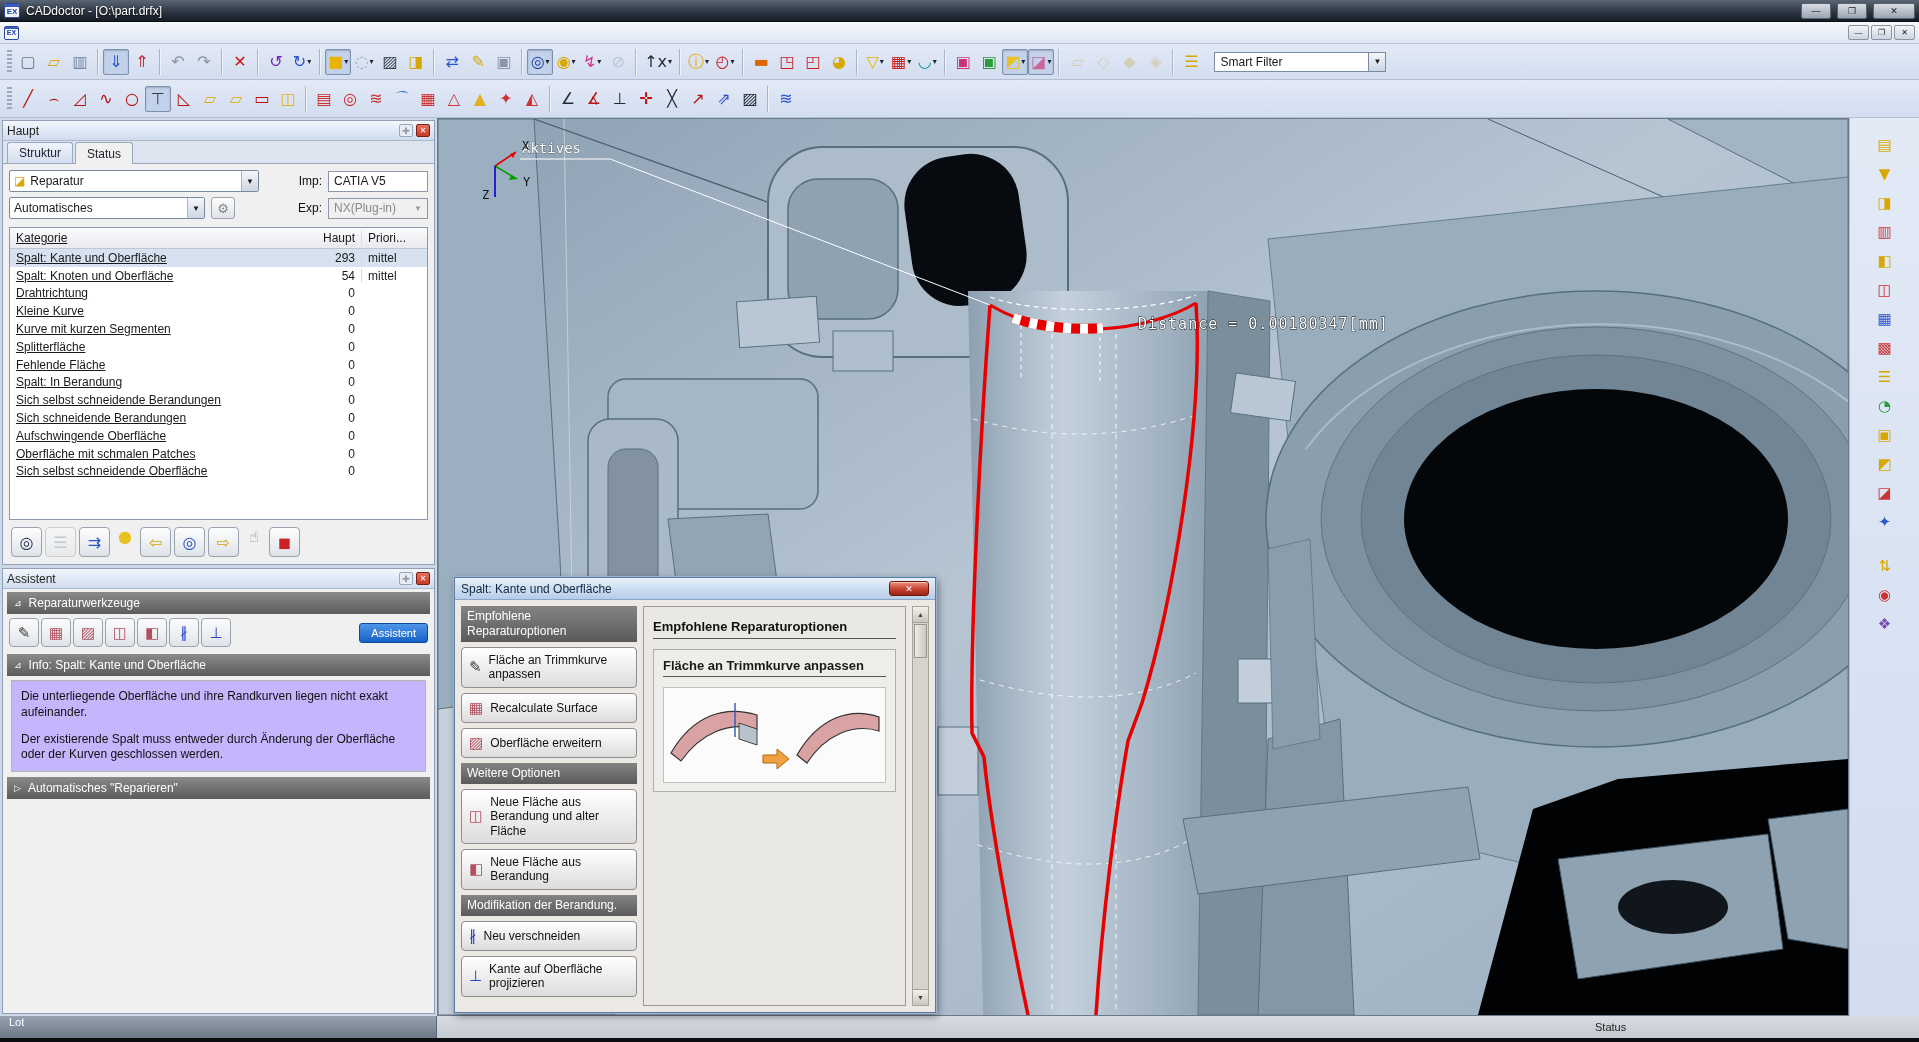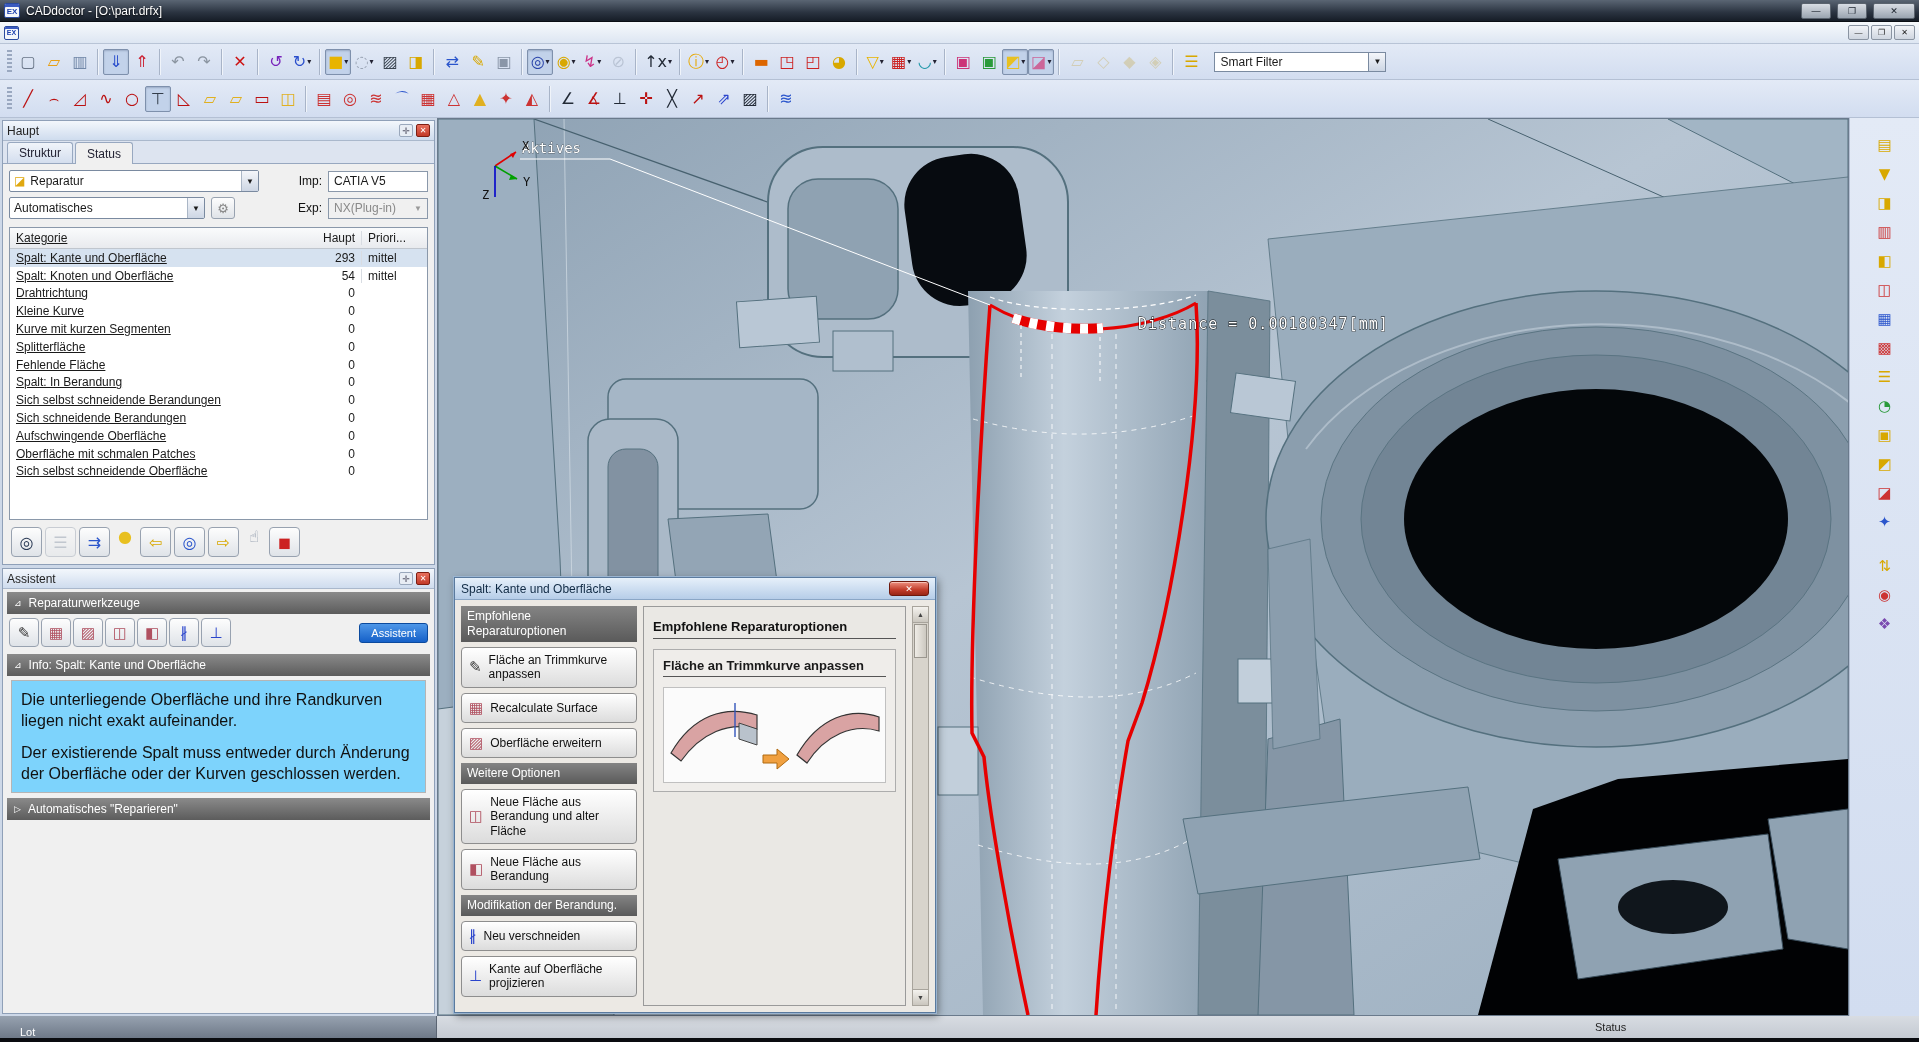--- a/index.html
+++ b/index.html
@@ -73,21 +73,21 @@
   .hbtn { width:31px; height:30px; background:linear-gradient(#fdfdfd,#dfe3e8); border:1px solid #98a2b0; border-radius:4px; display:flex; align-items:center; justify-content:center; font-size:16px; font-family:"DejaVu Sans",sans-serif; }
   .hbtn.flat { width:24px; height:24px; border:none; background:none; align-self:flex-start; }
   .hbtn.disabled { opacity:.45; }
 
   .shdr { background:linear-gradient(#8a8a8a,#5c5c5c); color:#fff; font-size:12px; padding:4px 7px; display:flex; gap:7px; align-items:center; margin:3px 4px 0; }
   .shdr .tri { font-size:9px; }
   .asstcontent { flex:1; display:flex; flex-direction:column; }
   .atools { display:flex; gap:2px; padding:4px 6px; align-items:center; }
   .abtn { width:30px; height:29px; background:linear-gradient(#fdfdfd,#dfe3e8); border:1px solid #98a2b0; border-radius:4px; display:flex; align-items:center; justify-content:center; font-size:15px; font-family:"DejaVu Sans",sans-serif; }
   .asstbluebtn { margin-left:auto; background:linear-gradient(#4e97e8,#1560c8); border:1px solid #0b4a9e; color:#fff; font-size:11px; padding:3px 11px; border-radius:3px; }
-  .infobox { margin:4px 8px 2px; background:#7dd3fc; border:1px solid #b5b5b5; padding:8px 9px; font-size:16px; line-height:1.32; color:#111; }
+  .infobox { margin:4px 8px 2px; background:#c4b5fd; border:1px solid #b5b5b5; padding:8px 9px; font-size:12px; line-height:1.32; color:#111; }
   .infobox p + p { margin-top:11px; }
 
   
   .vpwrap { flex:1; position:relative; background:#9db0c2; border:1px solid #6a7a8c; }
   .vpwrap svg.scene { display:block; }
 
   
   .rtb { width:70px; background:linear-gradient(#e3eaf6,#d2ddf0); border-left:1px solid #b4c0d4; display:flex; flex-direction:column; align-items:center; padding-top:14px; gap:3px; }
   .rbtn { width:27px; height:26px; display:flex; align-items:center; justify-content:center; font-size:15px; border:1px solid transparent; border-radius:2px; font-family:"DejaVu Sans",sans-serif; }
   .rgap { height:12px; }
@@ -107,21 +107,21 @@
   .dsub { font-size:13px; font-weight:bold; border-bottom:1px solid #555; padding-bottom:3px; margin-bottom:8px; }
   .dtext { font-size:12px; line-height:1.32; color:#111; }
   .diagram { margin-top:10px; background:#fbfbfb; border:1px solid #c0c0c0; height:96px; display:flex; align-items:center; justify-content:center; }
   .dscroll { width:17px; background:#d8d4cc; border:1px solid #a8a49c; display:flex; flex-direction:column; }
   .sarrow { height:16px; background:linear-gradient(#f4f2ee,#cac6be); border-bottom:1px solid #a8a49c; display:flex; align-items:center; justify-content:center; font-size:7px; color:#444; }
   .sarrow.bottom { margin-top:auto; border-top:1px solid #a8a49c; border-bottom:none; }
   .sthumb { height:34px; background:linear-gradient(90deg,#efece6,#ccc8c0); border:1px solid #9a968e; margin:1px; }
 
   
   .statusbar { height:22px; display:flex; }
-  .statusleft { width:437px; background:linear-gradient(#97a2b0,#6e7988); color:#fff; font-size:11px; display:flex; align-items:flex-end; padding-left:20px; border-right:1px solid #5a6472; }
+  .statusleft { width:437px; background:linear-gradient(#97a2b0,#6e7988); color:#fff; font-size:11px; display:flex; align-items:flex-start; padding-left:9px; border-right:1px solid #5a6472; }
   .statusright { flex:1; background:linear-gradient(#d8dce2,#c4cad2); color:#222; font-size:11px; display:flex; align-items:center; }
   .statusright span { margin-left:1158px; }
   .bottomedge { height:4px; background:#0a0c10; }
 </style>
 </head>
 <body>
 
 <div class="window">
 
   <div class="titlebar">

